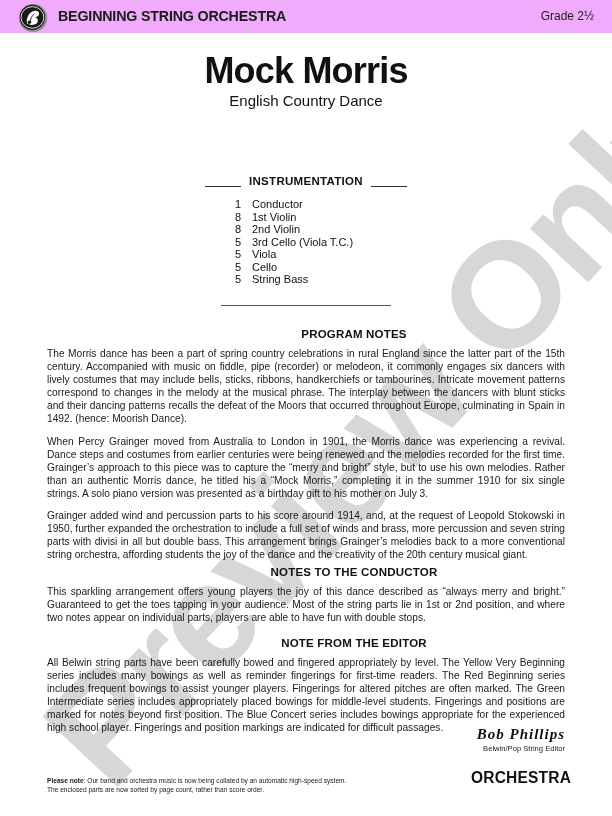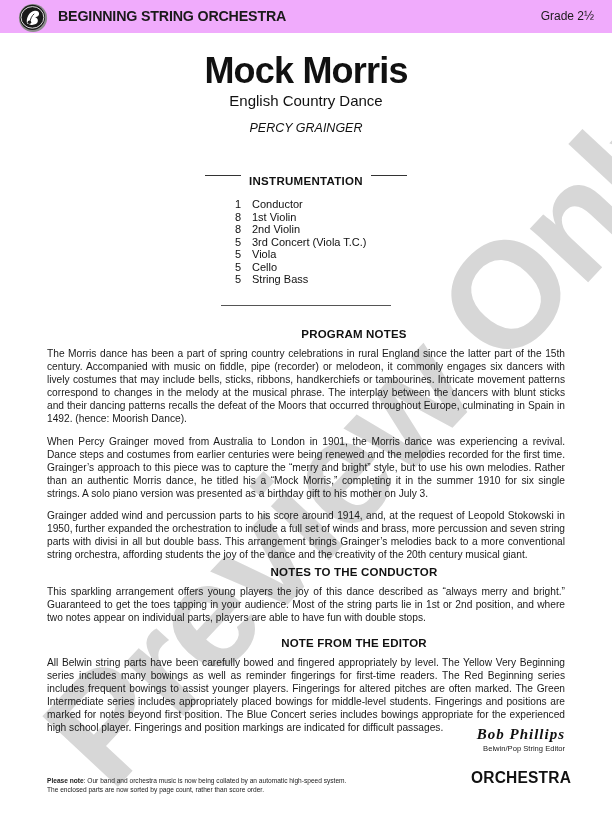--- a/index.html
+++ b/index.html
@@ -133,21 +133,21 @@
     color: #111;
   }
 
   
   #instr-heading-row {
     position: absolute;
     left: 0;
     top: 175px;
     width: 612px;
     display: flex;
-    align-items: flex-start;
+    align-items: flex-end;
     justify-content: center;
     gap: 8px;
   }
   #instr-heading-row .rule {
     width: 36px;
     height: 1px;
     background: #333;
   }
   #instr-heading {
     font-size: 11.5px;
@@ -315,21 +315,20 @@
       <circle cx="38" cy="64" r="6" fill="#1a1a1a"></circle>
     </svg>
     <div id="header-series">BEGINNING STRING ORCHESTRA</div>
     <div id="header-grade">Grade 2½</div>
   </div>
 
   <div id="content">
 
     <div id="title" class="center">Mock Morris</div>
     <div id="subtitle" class="center">English Country Dance</div>
-    <div id="composer" class="center">PERCY GRAINGER</div>
 
     <div id="instr-heading-row">
       <span class="rule"></span>
       <span id="instr-heading">INSTRUMENTATION</span>
       <span class="rule"></span>
     </div>
 
     <div id="instr-list">
       <div class="instr-row">
         <span class="instr-qty">1</span>
@@ -338,21 +337,21 @@
       <div class="instr-row">
         <span class="instr-qty">8</span>
         <span class="instr-name">1st Violin</span>
       </div>
       <div class="instr-row">
         <span class="instr-qty">8</span>
         <span class="instr-name">2nd Violin</span>
       </div>
       <div class="instr-row">
         <span class="instr-qty">5</span>
-        <span class="instr-name">3rd Concert (Viola T.C.)</span>
+        <span class="instr-name">3rd Cello (Viola T.C.)</span>
       </div>
       <div class="instr-row">
         <span class="instr-qty">5</span>
         <span class="instr-name">Viola</span>
       </div>
       <div class="instr-row">
         <span class="instr-qty">5</span>
         <span class="instr-name">Cello</span>
       </div>
       <div class="instr-row">

